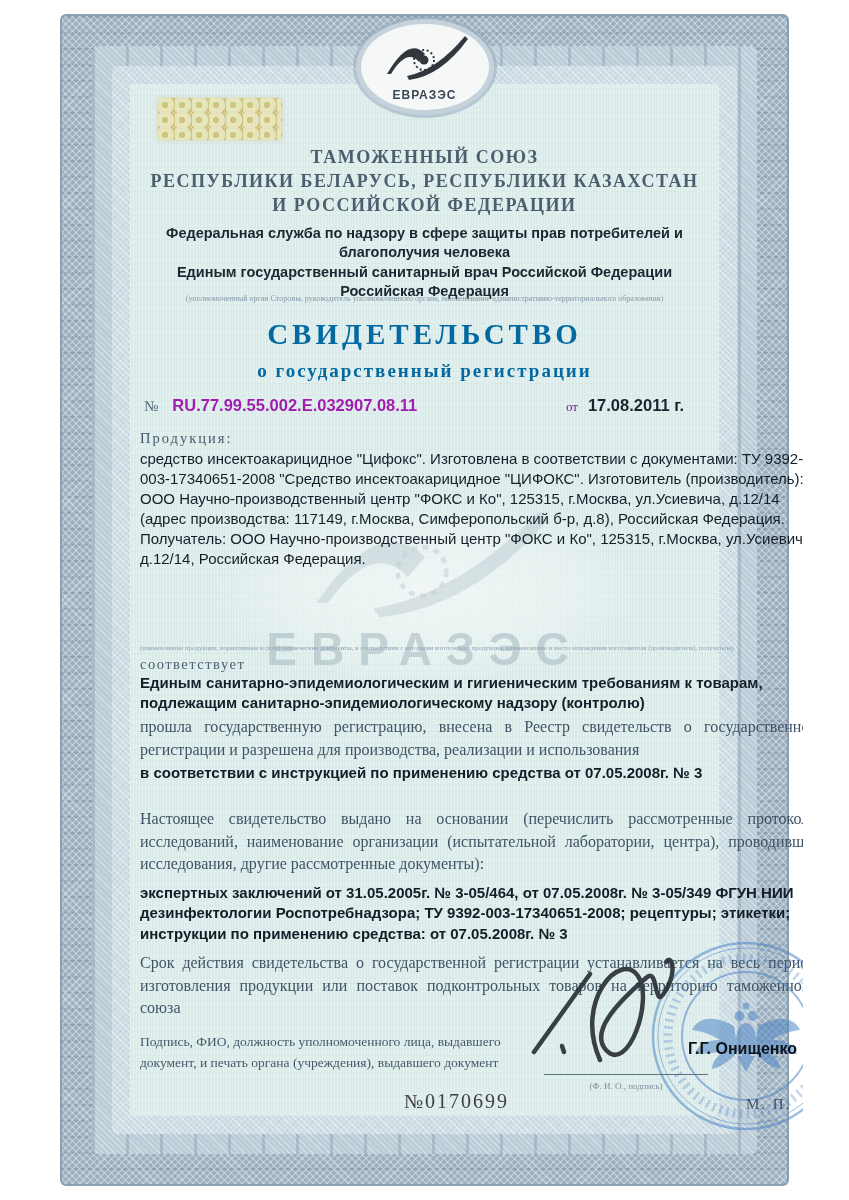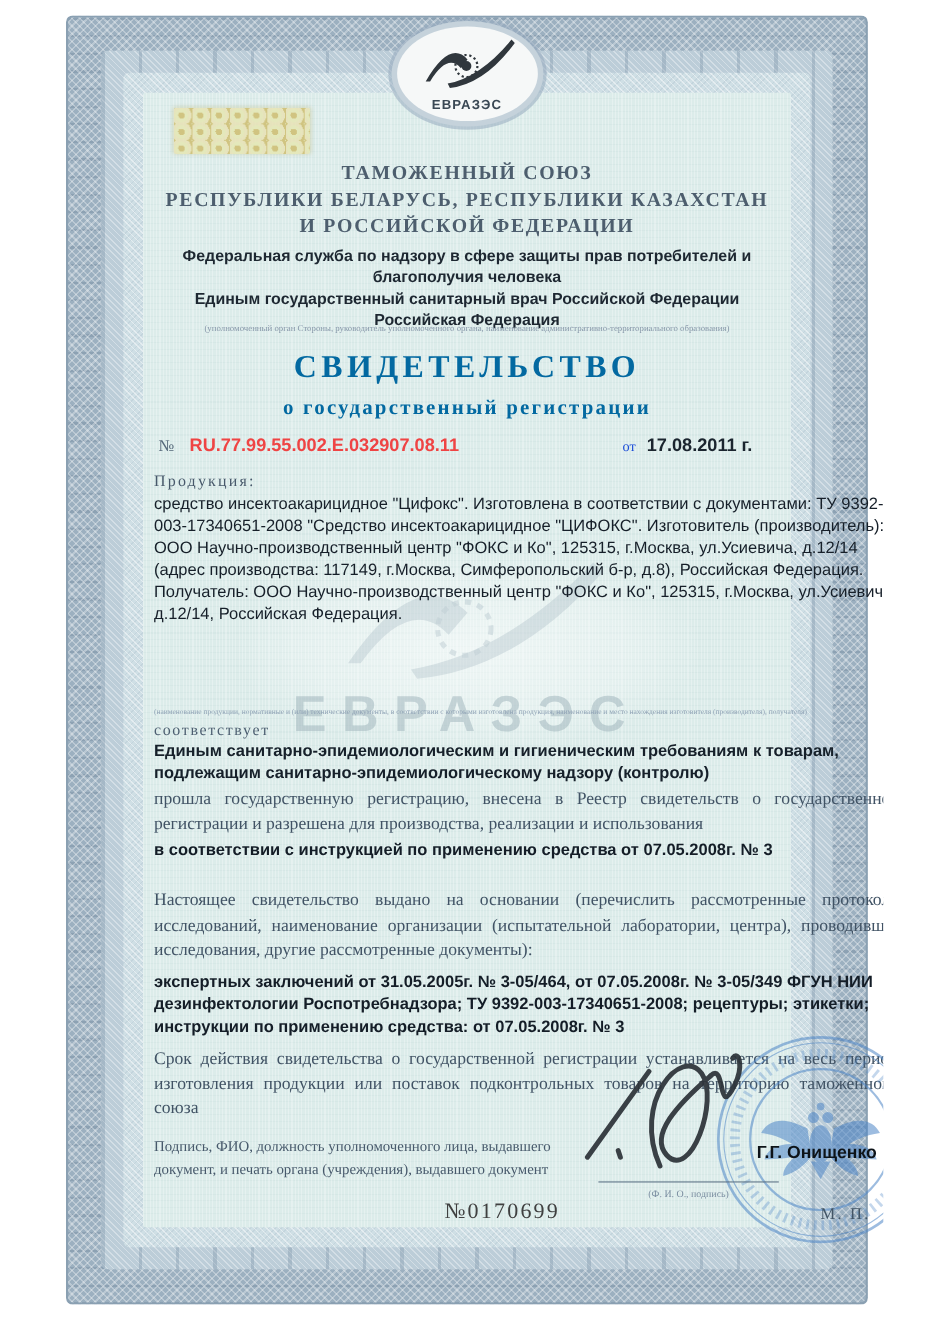--- a/index.html
+++ b/index.html
@@ -53,22 +53,22 @@
   .header{top:146px;left:84px;right:84px;text-align:center;color:#4d5e6e;}
   .h-union{font-weight:bold;font-size:18px;letter-spacing:1.5px;line-height:1.32;}
   .agency{margin-top:7px;font-family:"Liberation Sans",sans-serif;font-weight:600;
     font-size:14.5px;line-height:1.32;color:#1d2731;}
   .caption-org{top:294px;left:110px;right:110px;text-align:center;font-size:8px;color:#8898aa;}
   .title-block{top:318px;left:84px;right:84px;text-align:center;color:#0369a1;}
   .title-main{font-weight:bold;font-size:29px;letter-spacing:4px;}
   .title-sub{margin-top:9px;font-weight:bold;font-size:19px;letter-spacing:2px;}
   .number-row{top:396px;left:98px;width:540px;display:flex;align-items:baseline;}
   .no-sign{font-size:15px;color:#55687a;}
-  .number{margin-left:14px;font-family:"Liberation Sans",sans-serif;font-weight:600;font-size:16.5px;color:#ef4444;}
-  .ot{margin-left:auto;font-size:13px;color:#1d4ed8;}
+  .number{margin-left:14px;font-family:"Liberation Sans",sans-serif;font-weight:600;font-size:16.5px;color:#a21caf;}
+  .ot{margin-left:auto;font-size:13px;color:#701a75;}
   .date{margin-left:10px;font-family:"Liberation Sans",sans-serif;font-weight:600;font-size:16.5px;color:#1b252f;}
   .product-block{top:430px;left:94px;width:676px;}
   .field-label{font-size:14.5px;letter-spacing:2px;color:#48596b;}
   .product-text{margin-top:2px;font-family:"Liberation Sans",sans-serif;font-size:15px;
     line-height:1.33;color:#161f29;}
   .caption-prod{top:644px;left:94px;width:676px;font-size:6.8px;color:#8fa2b5;white-space:nowrap;overflow:hidden;}
   .sootv{top:656px;left:94px;font-size:14.5px;letter-spacing:1.5px;color:#4c5e70;}
   .edin{top:673px;left:94px;width:664px;font-family:"Liberation Sans",sans-serif;font-weight:600;
     font-size:15px;line-height:1.3;color:#16202a;}
   .reg-block{top:716px;left:94px;width:678px;}

